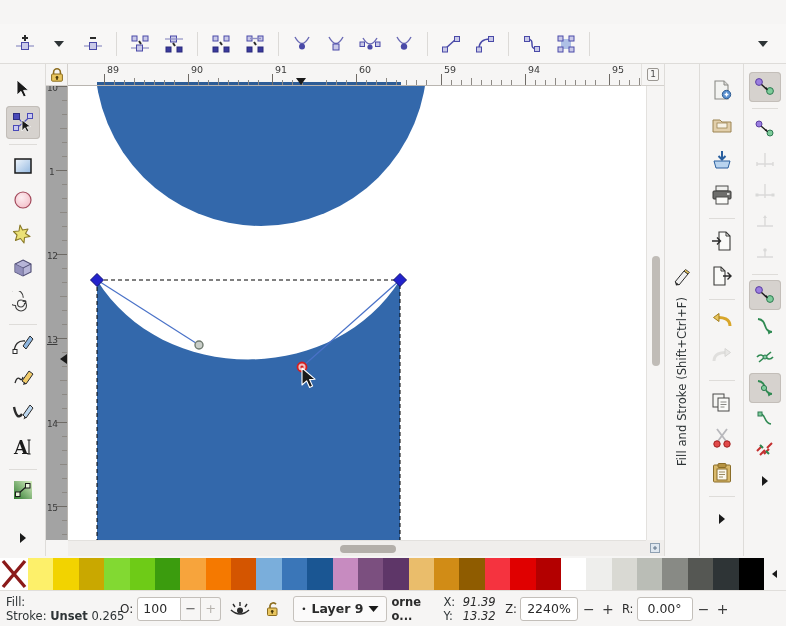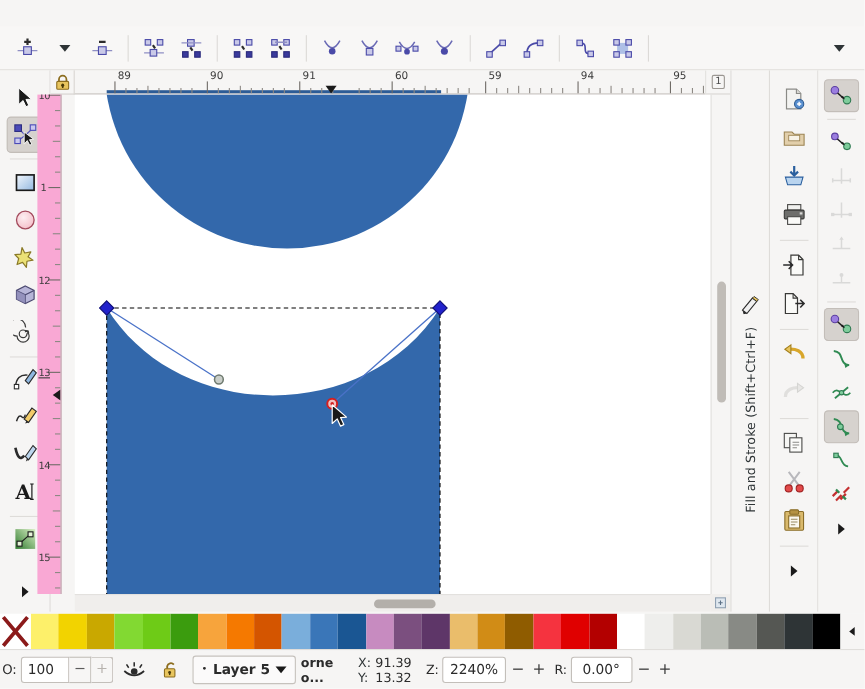--- a/index.html
+++ b/index.html
@@ -55,22 +55,22 @@
   .ruler-corner{
     position:absolute;left:46px;top:64px;width:22px;height:22px;
     background:#f6f5f4;border-right:1px solid #d4d1cd;border-bottom:1px solid #d4d1cd;
     display:flex;align-items:center;justify-content:center;
   }
   .hruler{
     position:absolute;left:68px;top:64px;width:596px;height:22px;
     background:#f6f5f4;border-bottom:1px solid #b9b5b0;overflow:hidden;
   }
   .vruler{
-    position:absolute;left:34px;top:86px;width:22px;height:454px;
-    background:#f9a8d4;border-right:1px solid #b9b5b0;overflow:hidden;
+    position:absolute;left:46px;top:86px;width:22px;height:454px;
+    background:#a3a3a3;border-right:1px solid #b9b5b0;overflow:hidden;
   }
   .tickL{position:absolute;bottom:0;width:1px;height:11px;background:#6f6b66;}
   .tickS{position:absolute;bottom:0;width:1px;height:5px;background:#8d8984;}
   .tickM{position:absolute;bottom:0;width:1px;height:7px;background:#8d8984;}
   .rlabel{position:absolute;top:0px;font-size:9.5px;color:#3b3b3b;line-height:11px;}
   .vtickL{position:absolute;right:0;height:1px;width:11px;background:#6f6b66;}
   .vtickS{position:absolute;right:0;height:1px;width:5px;background:#8d8984;}
   .vtickM{position:absolute;right:0;height:1px;width:7px;background:#8d8984;}
   .vlabel{position:absolute;left:1px;font-size:9px;color:#3b3b3b;width:9px;
     line-height:8px;text-align:center;letter-spacing:-0.5px;}
@@ -178,21 +178,21 @@
     display:flex;align-items:center;justify-content:center;font-size:13px;color:#5c5c5c;}
   .opstep.last{border-radius:0 3px 3px 0;color:#b7b3ae;}
   .sb-ico{width:30px;height:26px;display:flex;align-items:center;justify-content:center;margin-left:4px;}
   .layerbox{
     margin-left:4px;height:26px;border:1px solid #c6c2bd;background:#fbfafa;border-radius:3px;
     display:flex;align-items:center;padding:0 7px;font-size:12.5px;gap:5px;
   }
   .sb-msg{width:48px;margin-left:4px;line-height:14px;font-size:11.5px;font-weight:bold;overflow:hidden;}
   .coords{margin-left:4px;font-size:11.5px;line-height:14px;display:flex;gap:4px;}
   .coords .lab{color:#2e3436;}
-  .coords .val{width:40px;text-align:left;display:inline-block;}
+  .coords .val{width:40px;text-align:center;display:inline-block;font-style:italic;}
   .zoomgrp{display:flex;align-items:center;margin-left:6px;gap:3px;}
   .zfield{width:58px;height:24px;border:1px solid #c3bfba;background:#fff;border-radius:3px;
     display:flex;align-items:center;justify-content:center;font-size:12.5px;}
   .zbtn{width:16px;text-align:center;font-size:14px;color:#3a3a3a;}
   .rfield{width:56px;height:24px;border:1px solid #c3bfba;background:#fff;border-radius:3px;
     display:flex;align-items:center;justify-content:center;font-size:12.5px;}
 </style>
 </head>
 <body>
 
@@ -816,20 +816,30 @@
     <div class="swatch" style="background:#2e3436;flex:1;"></div>
     <div class="swatch" style="background:#000000;flex:1;"></div>
     <div class="pal-scroll">
       <svg width="12" height="12" viewBox="0 0 12 12">
           <path d="M8 2 L3 6 L8 10 Z" fill="#1a1a1a"></path>
         </svg>
     </div>
   </div>
 
   <div class="statusbar">
+    <div class="sb-style">
+      <div class="row">
+        <span>Fill:</span>
+      </div>
+      <div class="row">
+        <span>Stroke:</span>
+        <b>Unset</b>
+        <span>0.265</span>
+      </div>
+    </div>
 
     <div class="sb-op">
       <label>O:</label>
       <div class="opfield">100</div>
       <div class="opstep">−</div>
       <div class="opstep last">+</div>
     </div>
 
     <div class="sb-ico">
       <svg width="22" height="18" viewBox="0 0 22 18">
@@ -842,21 +852,21 @@
       <svg width="20" height="20" viewBox="0 0 20 20">
         <path d="M6 9 V6.6 a3.4 3.4 0 0 1 6 -1.4" fill="none" stroke="#8c6d1f" stroke-width="1.7"></path>
         <rect x="3.5" y="9" width="9.5" height="7.5" rx="1" fill="#e8c55e" stroke="#8c6d1f"></rect>
         <circle cx="8.2" cy="12.3" r="1.3" fill="#4a3a0a"></circle>
         <rect x="7.6" y="12.3" width="1.3" height="2.4" fill="#4a3a0a"></rect>
       </svg>
     </div>
 
     <div class="layerbox">
       <span style="font-size:9px;">•</span>
-      <span style="font-weight:bold;">Layer 5</span>
+      <span style="font-weight:bold;">Layer 9</span>
       <span>
         <svg width="11" height="8" viewBox="0 0 11 8">
             <path d="M0.5 1 L5.5 7 L10.5 1 Z" fill="#1a1a1a"></path>
           </svg>
       </span>
     </div>
 
     <div class="sb-msg">
       <div>orne</div>
       <div>o...</div>

